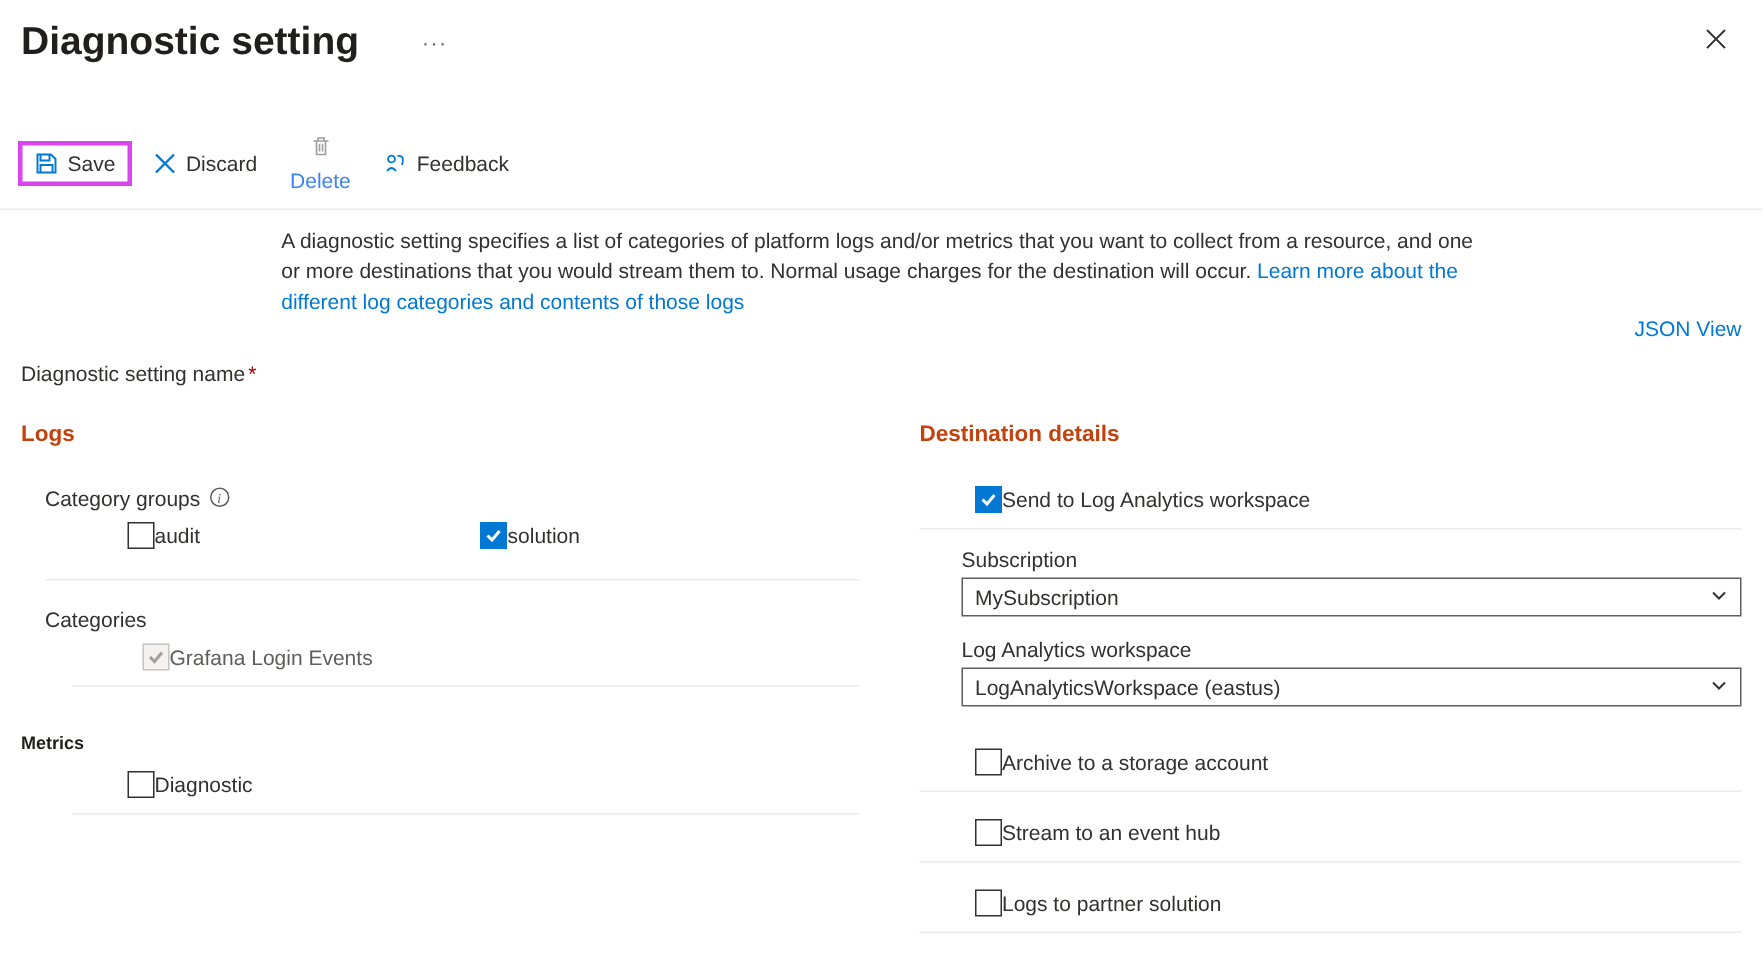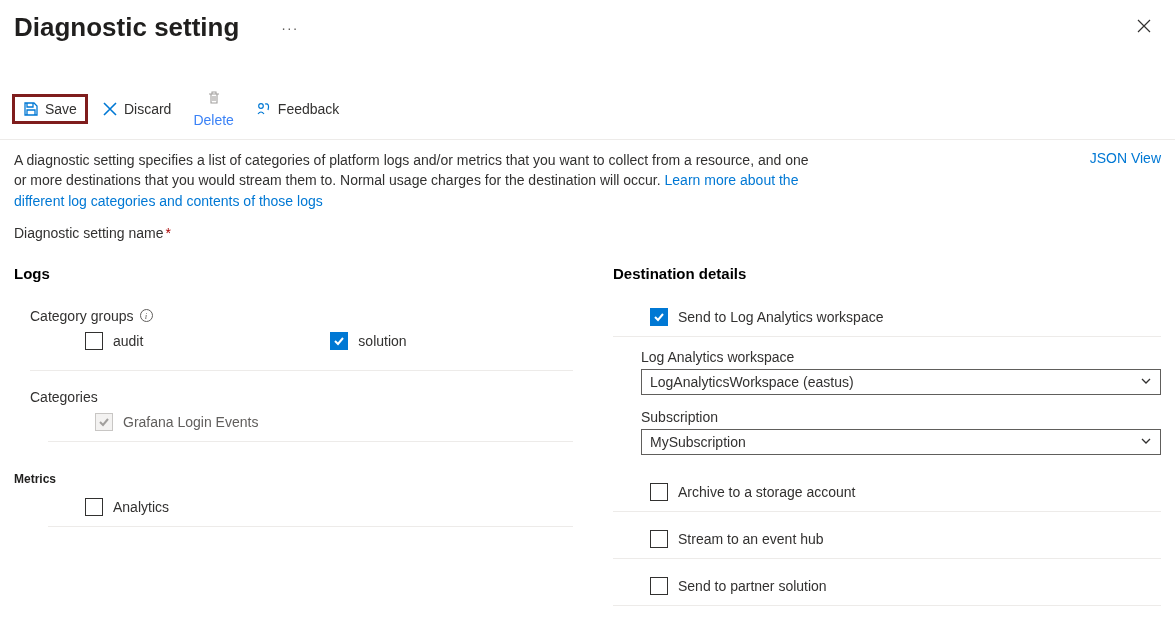--- a/index.html
+++ b/index.html
@@ -50,27 +50,28 @@
       align-items: center;
       gap: 6px;
       padding: 5px 8px;
       cursor: pointer;
       color: #323130;
       font-size: 14px;
     }
     .toolbar-btn.disabled { color: #3b82f6; cursor: default; flex-direction: column; }
     .toolbar-btn svg { width: 16px; height: 16px; }
     .save-highlight {
-      border: 3px solid #7f1d1d;
+      border: 3px solid #d946ef;
       padding: 4px 8px;
     }
     .desc-row {
       padding: 10px 14px 0 14px;
       display: flex;
-      align-items: flex-start;
+      align-items: center;
+      flex-direction: column;
     }
     .desc-text {
       color: #323130;
       line-height: 1.45;
       max-width: 800px;
     }
     .desc-text a { color: #0078d4; text-decoration: none; }
     .json-view {
       margin-left: auto;
       color: #0078d4;
@@ -110,21 +111,21 @@
     .cols {
       display: flex;
       padding: 18px 14px 0 14px;
       gap: 40px;
     }
     .col-left { width: 560px; }
     .col-right { flex: 1; }
     .section-title {
       font-weight: 600;
       font-size: 15px;
-      color: #000000;
+      color: #c2410c;
       margin-bottom: 26px;
     }
     .subsection-label {
       color: #323130;
       margin: 18px 0 8px 16px;
       display: flex;
       align-items: center;
       gap: 6px;
     }
     .info-icon {
@@ -135,21 +136,20 @@
       align-items: center;
       justify-content: center;
       font-size: 9px;
       color: #605e5c;
       font-style: italic;
       font-family: Georgia, serif;
     }
     .checkbox-row {
       display: flex;
       align-items: center;
-      gap: 10px;
       margin: 0 0 10px 0;
       padding-left: 37px;
     }
     .checkbox {
       width: 18px;
       height: 18px;
       border: 1px solid #323130;
       display: inline-flex;
       align-items: center;
       justify-content: center;
@@ -309,79 +309,79 @@
       </span>
       <span class="cb-label disabled">Grafana Login Events</span>
     </div>
     <div class="divider" style="margin-left:34px;"></div>
 
     <div class="metrics-title">Metrics</div>
     <div class="checkbox-row indent-34">
       <span class="checkbox">
         
       </span>
-      <span class="cb-label">Analytics</span>
+      <span class="cb-label">Diagnostic</span>
     </div>
     <div class="divider" style="margin-left:34px;"></div>
   </div>
 
   <div class="col-right">
     <div class="section-title">Destination details</div>
 
     <div class="checkbox-row" style="margin-top:14px;">
       <span class="checkbox checked">
         <svg viewBox="0 0 12 12">
             <path d="M2 6 L5 9 L10 3" stroke="#fff" stroke-width="2" fill="none"></path>
           </svg>
       </span>
       <span class="cb-label">Send to Log Analytics workspace</span>
     </div>
     <div class="divider-right"></div>
+
+    <div class="dest-sub">
+      <div class="field-label">Subscription</div>
+      <div class="select">
+        <span>MySubscription</span>
+        <span class="chev">
+          <svg width="12" height="12" viewBox="0 0 12 12">
+              <path d="M2 4 L6 8 L10 4" stroke="#323130" stroke-width="1.3" fill="none"></path>
+            </svg>
+        </span>
+      </div>
+    </div>
 
     <div class="dest-sub">
       <div class="field-label">Log Analytics workspace</div>
       <div class="select">
         <span>LogAnalyticsWorkspace (eastus)</span>
         <span class="chev">
           <svg width="12" height="12" viewBox="0 0 12 12">
               <path d="M2 4 L6 8 L10 4" stroke="#323130" stroke-width="1.3" fill="none"></path>
             </svg>
         </span>
       </div>
     </div>
 
-    <div class="dest-sub">
-      <div class="field-label">Subscription</div>
-      <div class="select">
-        <span>MySubscription</span>
-        <span class="chev">
-          <svg width="12" height="12" viewBox="0 0 12 12">
-              <path d="M2 4 L6 8 L10 4" stroke="#323130" stroke-width="1.3" fill="none"></path>
-            </svg>
-        </span>
-      </div>
-    </div>
-
     <div class="checkbox-row" style="margin-top:28px;">
       <span class="checkbox">
         
       </span>
       <span class="cb-label">Archive to a storage account</span>
     </div>
     <div class="divider-right"></div>
 
     <div class="checkbox-row" style="margin-top:18px;">
       <span class="checkbox">
         
       </span>
       <span class="cb-label">Stream to an event hub</span>
     </div>
     <div class="divider-right"></div>
 
     <div class="checkbox-row" style="margin-top:18px;">
       <span class="checkbox">
         
       </span>
-      <span class="cb-label">Send to partner solution</span>
+      <span class="cb-label">Logs to partner solution</span>
     </div>
     <div class="divider-right"></div>
   </div>
 </div>
 
 </body></html>

